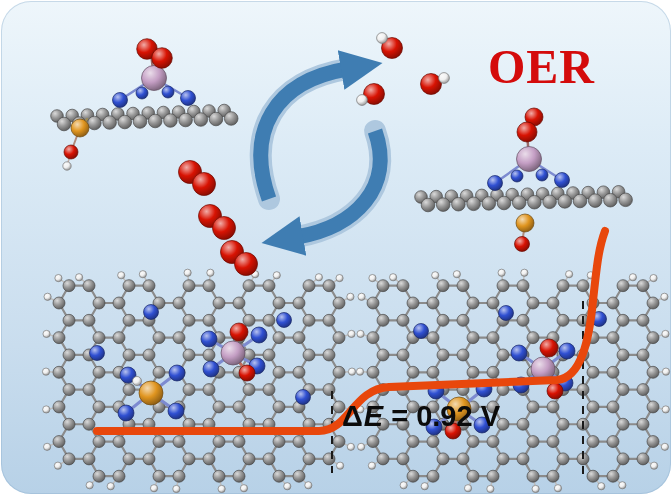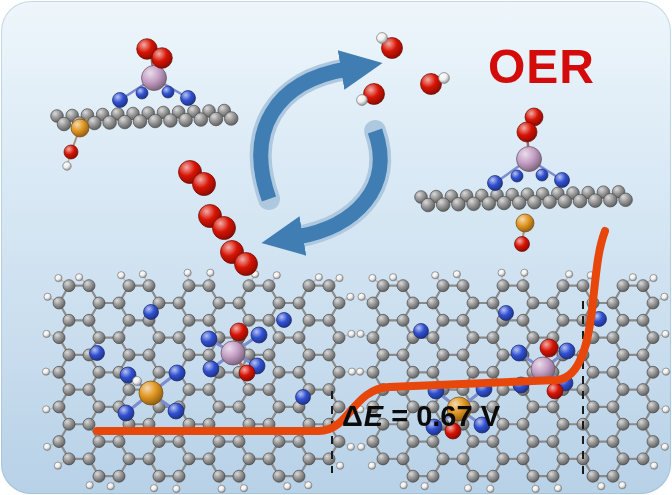--- a/index.html
+++ b/index.html
@@ -21,21 +21,21 @@
   svg#scene { position: absolute; inset: 0; }
   .label {
     position: absolute;
     font-weight: 800;
     font-size: 48px;
     letter-spacing: 1px;
     color: var(--label-red, #d40b0b);
     line-height: 1;
     user-select: none;
   }
-  #lbl-oer { left: 487px; top: 42px; }
+  #lbl-oer { left: 487px; top: 42px; font-family: Liberation Serif, serif; }
   #lbl-orr { left: 34px;  top: 190px; }
   .annot {
     position: absolute;
     left: 341px; top: 401px;
     font-size: 29px; font-weight: 700;
     color: #0b0b0b; line-height: 1;
     user-select: none;
   }
   .annot .sym { font-style: italic; margin-left: 1px; }
   .annot .val { margin-left: 8px; }
@@ -931,16 +931,16 @@
         <line x1="331" y1="390" x2="331" y2="472" stroke="#1a1a1a" stroke-width="2" stroke-dasharray="8 7"></line>
         <line x1="582" y1="300" x2="582" y2="480" stroke="#1a1a1a" stroke-width="2" stroke-dasharray="8 7"></line>
         <path d="M 96 430 L 318 430 C 348 430 352 388 388 386 L 556 379 C 580 377 588 340 592 300 C 596 262 598 246 604 230" fill="none" stroke="#e8470c" stroke-width="8" stroke-linecap="round" stroke-linejoin="round"></path>
       </g>
   </svg>
 
   <div class="label" id="lbl-oer">OER</div>
 
 
   <div class="annot">
-    <span>Δ</span><span class="sym">E</span><span class="val">= 0.67 V</span>
+    <span>Δ</span><span class="sym">E</span><span class="val">= 0.92 V</span>
   </div>
 
 </div>
 
 </body></html>

